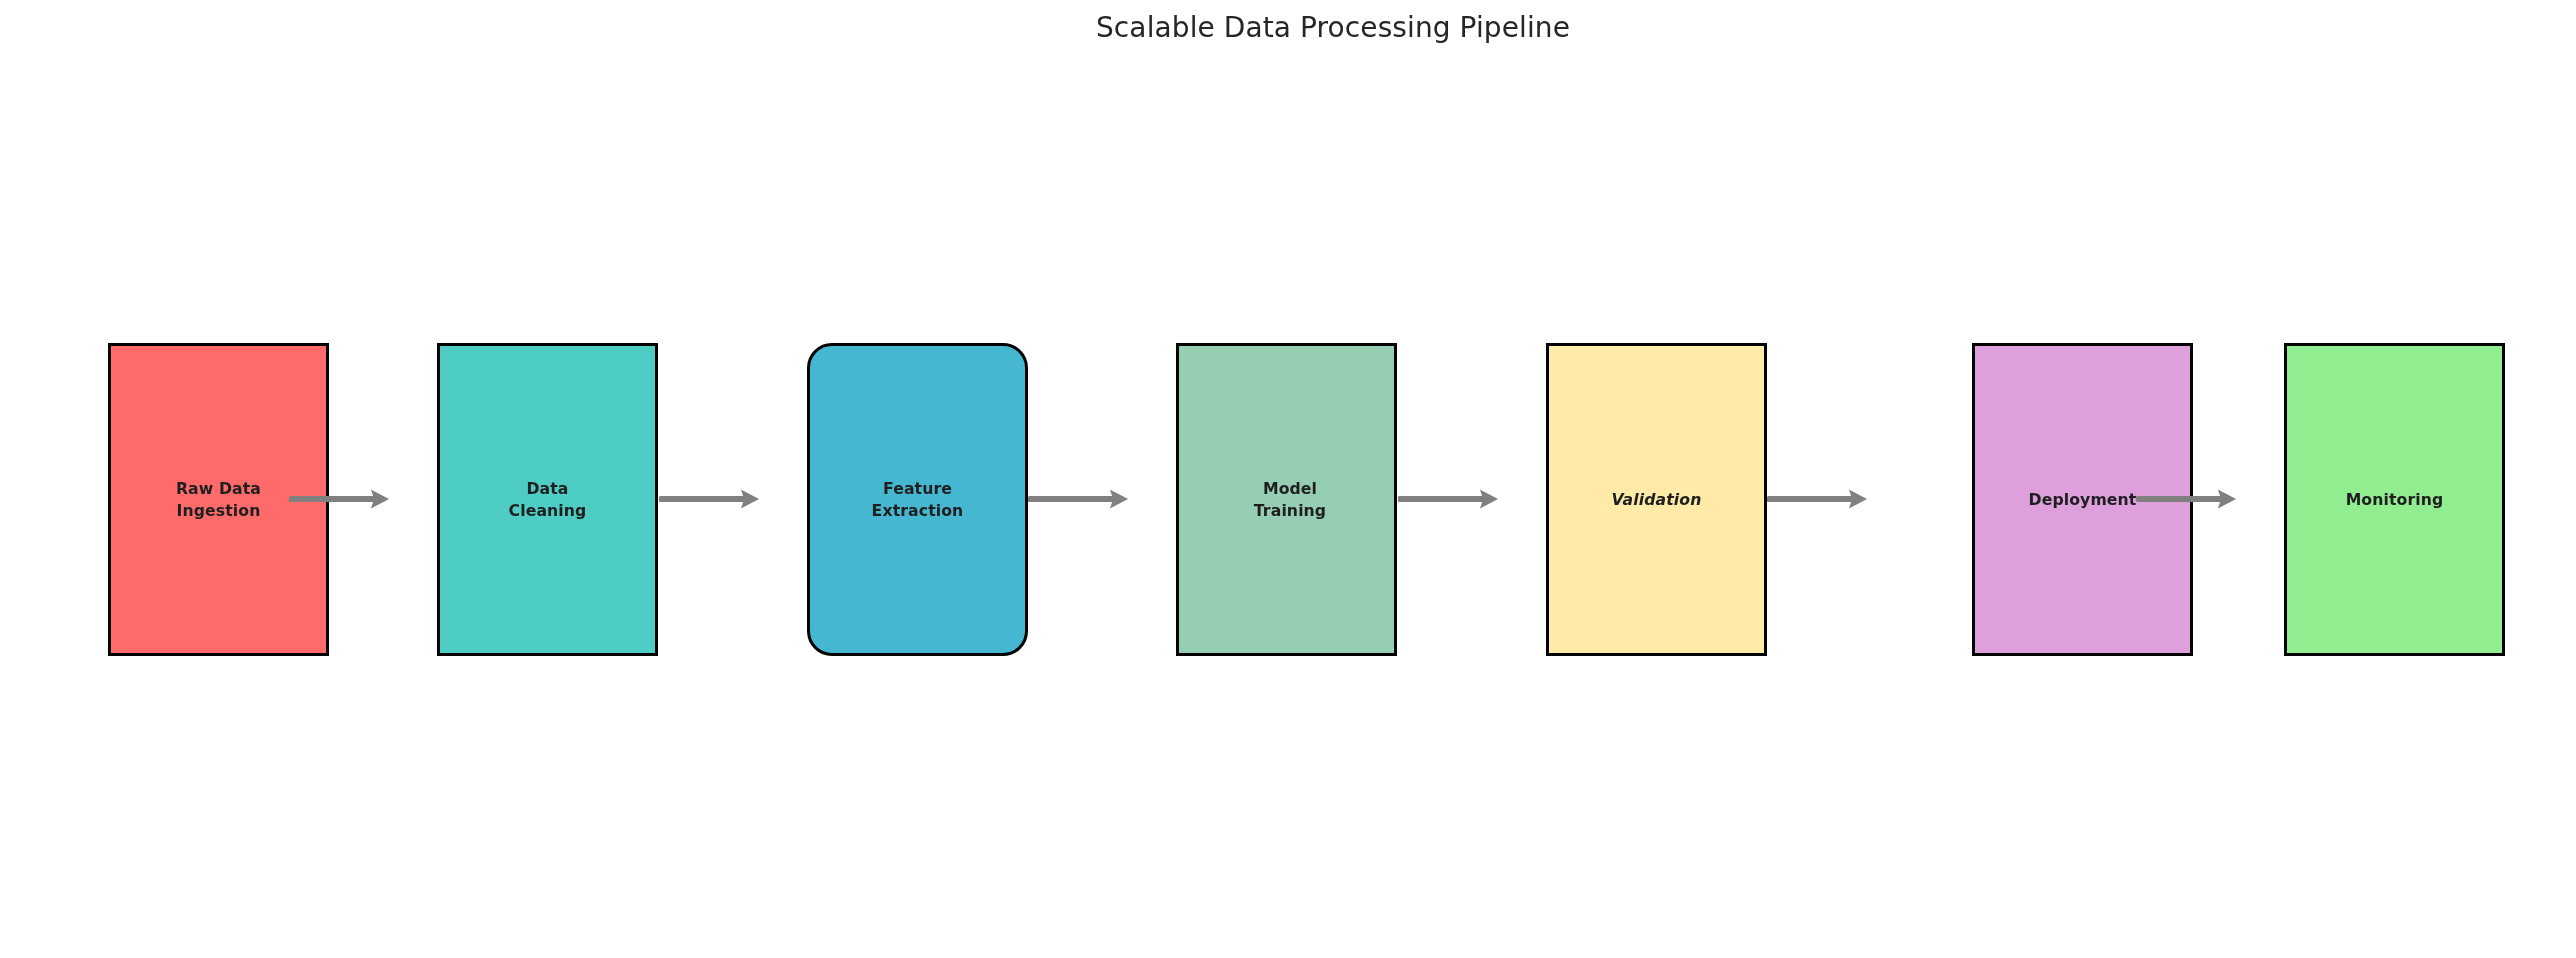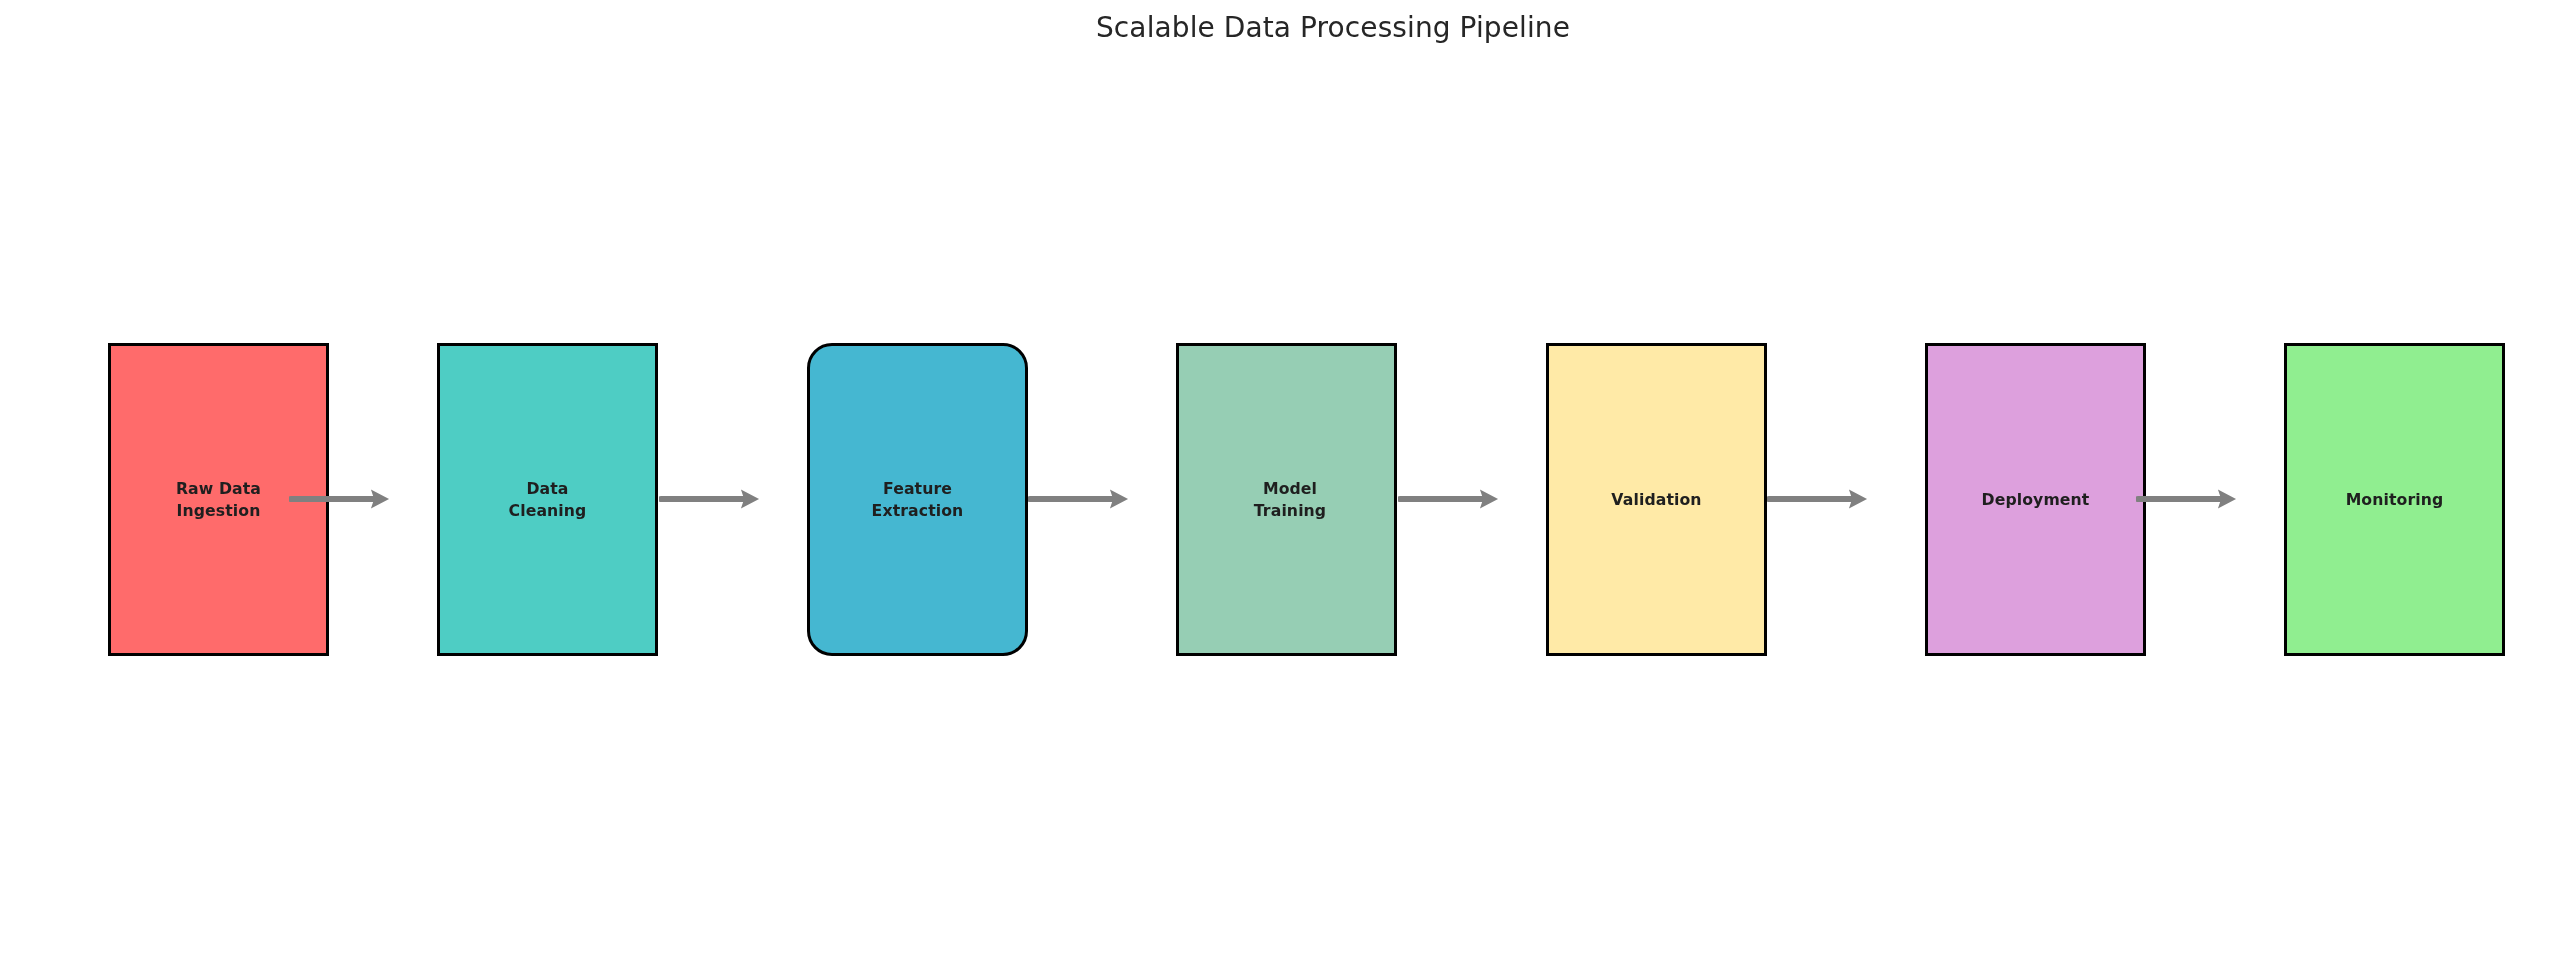--- a/index.html
+++ b/index.html
@@ -129,31 +129,31 @@
       <span class="stage-label">Model
 Training</span>
     </div>
     <div class="flow-arrow" style="left:1330px;">
       <svg viewBox="0 0 188 60" xmlns="http://www.w3.org/2000/svg">
         <line x1="2" y1="30" x2="158" y2="30" stroke="#808080" stroke-width="11" stroke-linecap="round"></line>
         <path d="M 186 30 L 152 12 L 158 30 L 152 48 Z" fill="#808080"></path>
       </svg>
     </div>
 
-    <div class="stage-node" style="left: 1478px; background-color: rgb(255, 234, 167);">
+    <div class="stage-node" style="left: 1478px; background-color: rgb(255, 234, 167); font-style: italic;">
       <span class="stage-label">Validation</span>
     </div>
     <div class="flow-arrow" style="left:1699px;">
       <svg viewBox="0 0 188 60" xmlns="http://www.w3.org/2000/svg">
         <line x1="2" y1="30" x2="158" y2="30" stroke="#808080" stroke-width="11" stroke-linecap="round"></line>
         <path d="M 186 30 L 152 12 L 158 30 L 152 48 Z" fill="#808080"></path>
       </svg>
     </div>
 
-    <div class="stage-node" style="left: 1857px; background-color: rgb(221, 160, 221);">
+    <div class="stage-node" style="left: 1904px; background-color: rgb(221, 160, 221);">
       <span class="stage-label">Deployment</span>
     </div>
     <div class="flow-arrow" style="left:2068px;">
       <svg viewBox="0 0 188 60" xmlns="http://www.w3.org/2000/svg">
         <line x1="2" y1="30" x2="158" y2="30" stroke="#808080" stroke-width="11" stroke-linecap="round"></line>
         <path d="M 186 30 L 152 12 L 158 30 L 152 48 Z" fill="#808080"></path>
       </svg>
     </div>
 
     <div class="stage-node" style="left: 2216px; background-color: rgb(144, 238, 144);">

